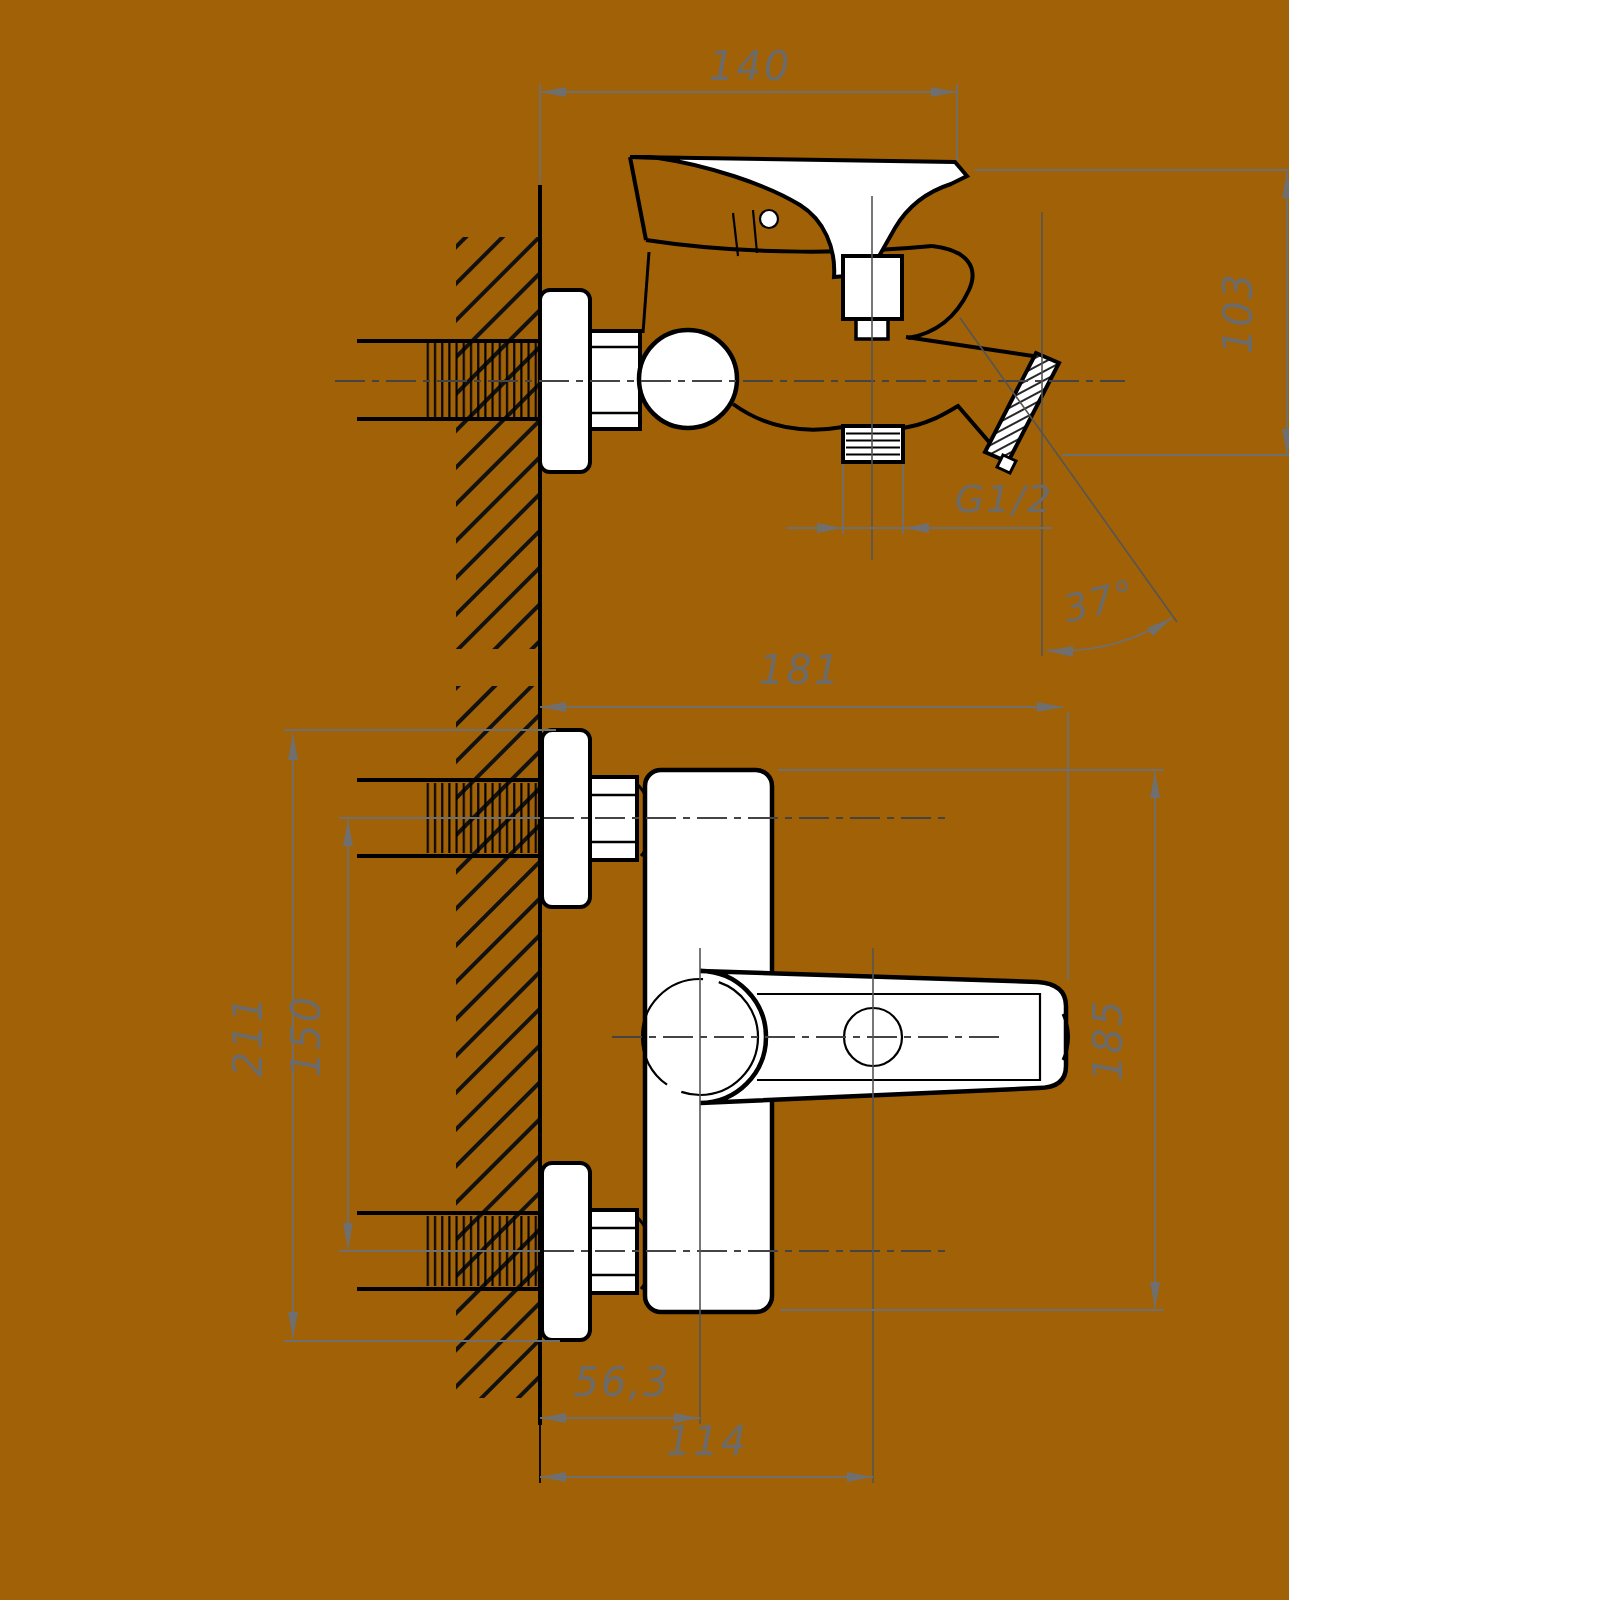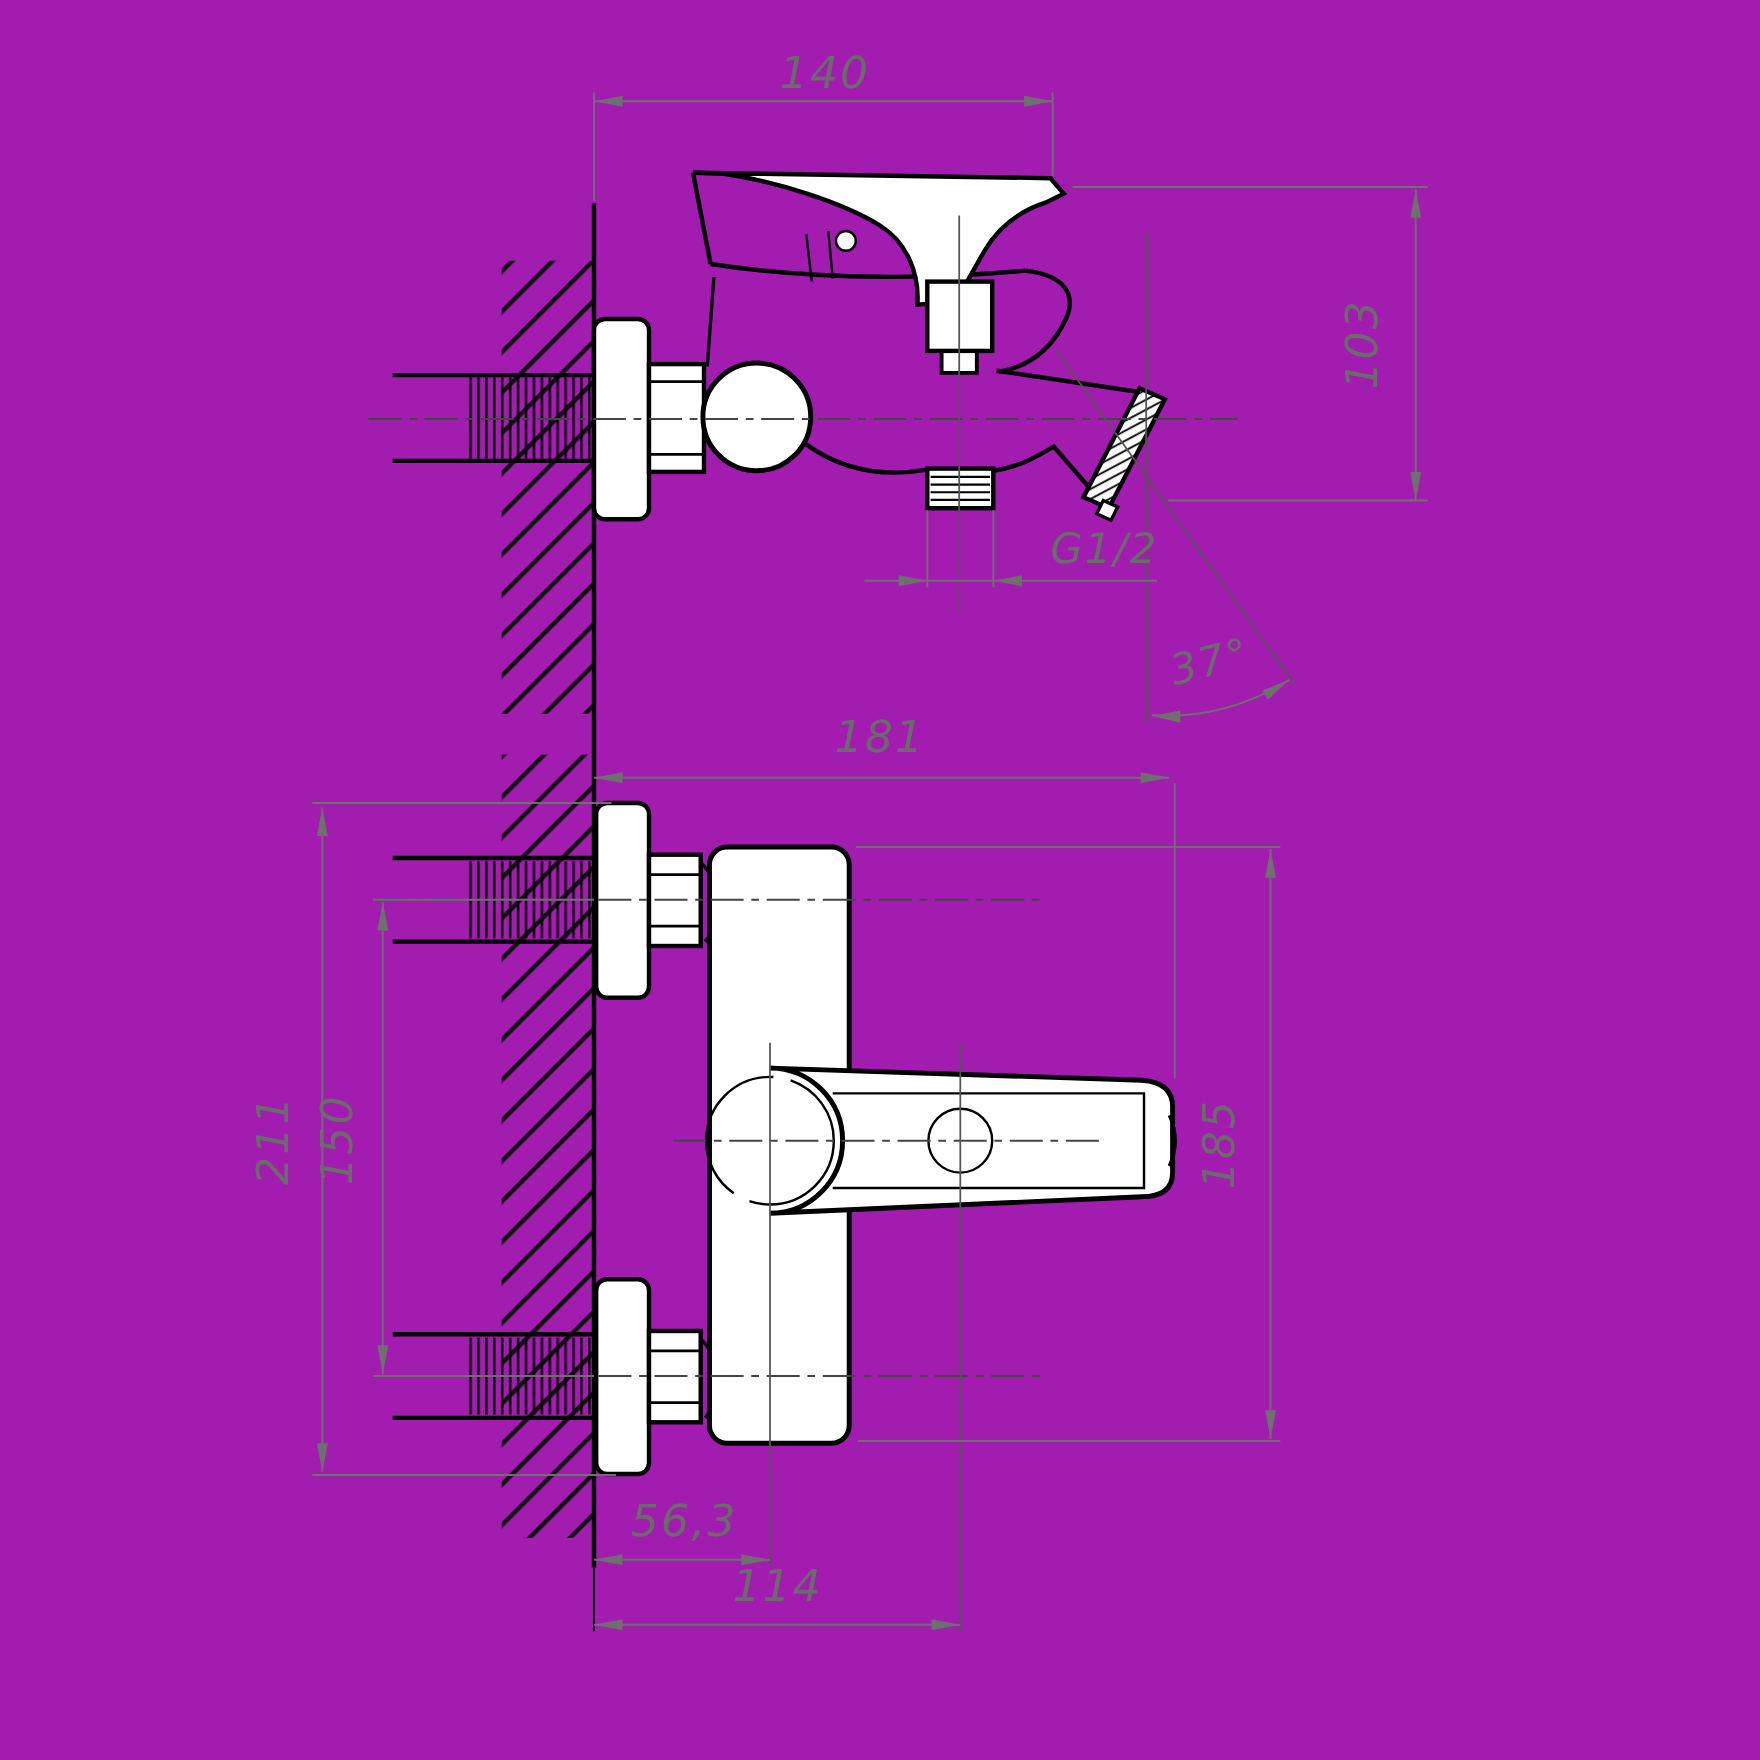--- a/index.html
+++ b/index.html
@@ -1,16 +1,16 @@
 <!DOCTYPE html>
 <html><head>
 <meta charset="utf-8">
 <style>
   html,body{margin:0;padding:0;background:#ffffff;}
-  .canvas{width:1600px;height:1600px;background:#a21caf;position:relative;overflow:hidden;}
+  .canvas{width:1289px;height:1600px;background:#a16207;position:relative;overflow:hidden;}
   svg{display:block;}
   .dim-text{
     font-family:"DejaVu Sans",sans-serif;
     font-style:italic;
     font-size:40px;
     letter-spacing:2px;
     fill:#6b6b6b;
   }
   .dim-text.small{font-size:38px;}
 </style>

